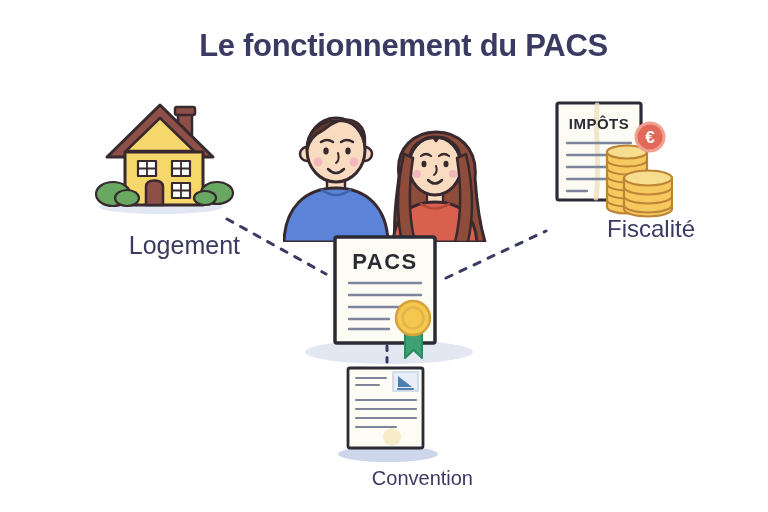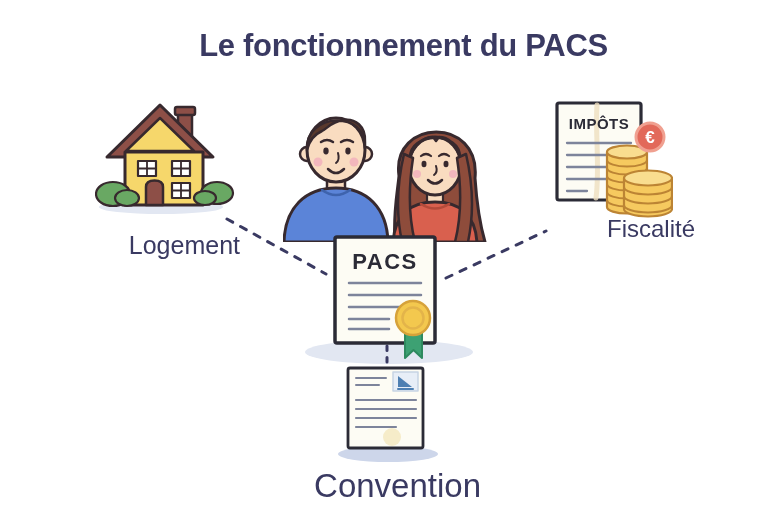--- a/index.html
+++ b/index.html
@@ -13,21 +13,21 @@
   }
   *{margin:0;padding:0;box-sizing:border-box;}
   body{background:#fff;font-family:"Liberation Sans", sans-serif;}
   .canvas{position:relative;width:768px;height:512px;background:var(--background);overflow:hidden;}
   .abs{position:absolute;}
   .title{left:0;right:0;top:28px;text-align:center;font-size:31px;font-weight:bold;
          color:var(--ink);letter-spacing:-0.3px;margin-left:39px;}
   .node-label{position:absolute;text-align:right;font-weight:normal;color:var(--ink);}
   .lbl-logement{left:85px;top:231px;width:155px;font-size:25px;}
   .lbl-fiscalite{left:535px;top:215px;width:160px;font-size:24px;line-height:1.13;}
-  .lbl-convention{left:311px;top:467px;width:170px;font-size:33px;}
+  .lbl-convention{left:303px;top:467px;width:170px;font-size:20px;}
   svg{display:block;}
   svg text{font-family:"Liberation Sans", sans-serif;font-weight:bold;}
   .overlay{left:0;top:0;z-index:1;pointer-events:none;}
   .art{z-index:2;}
 </style>
 </head>
 <body>
 
 <div class="canvas">
 

